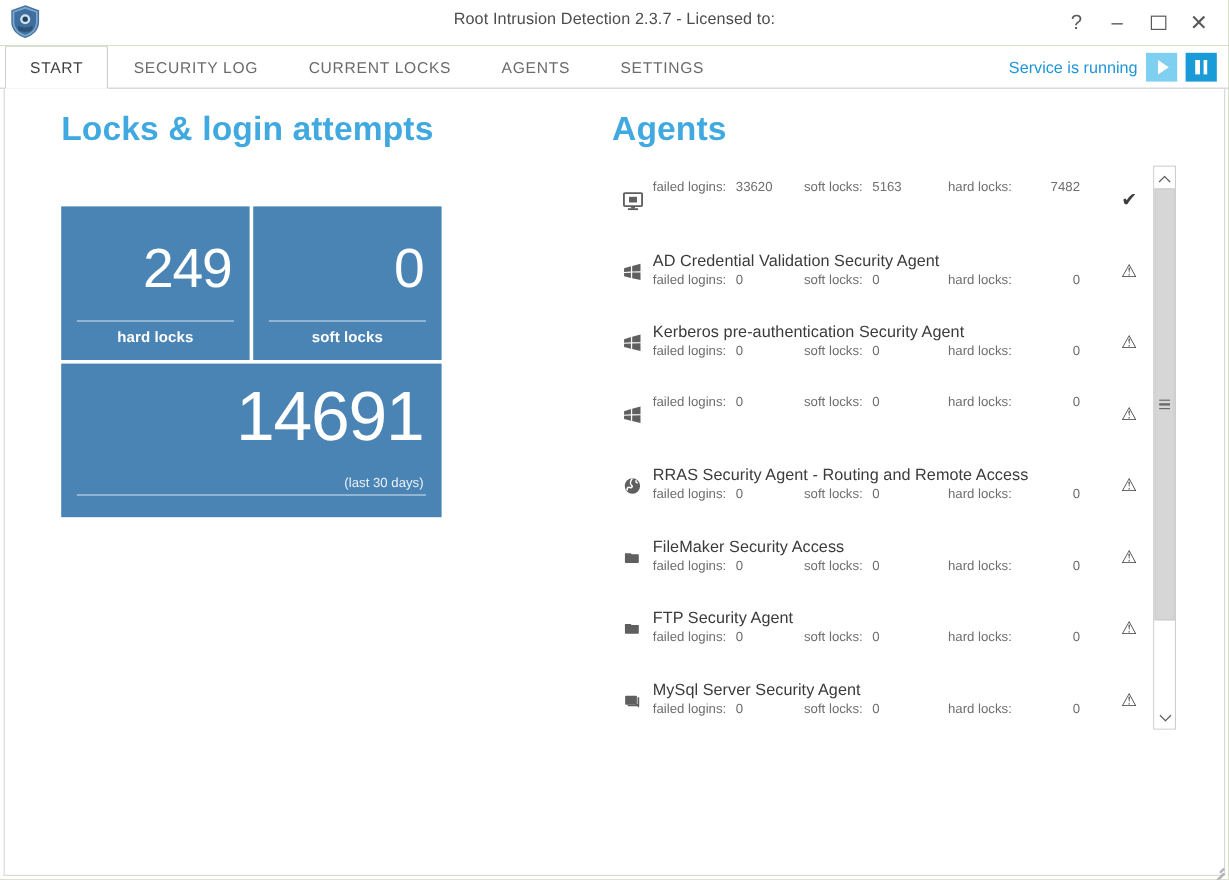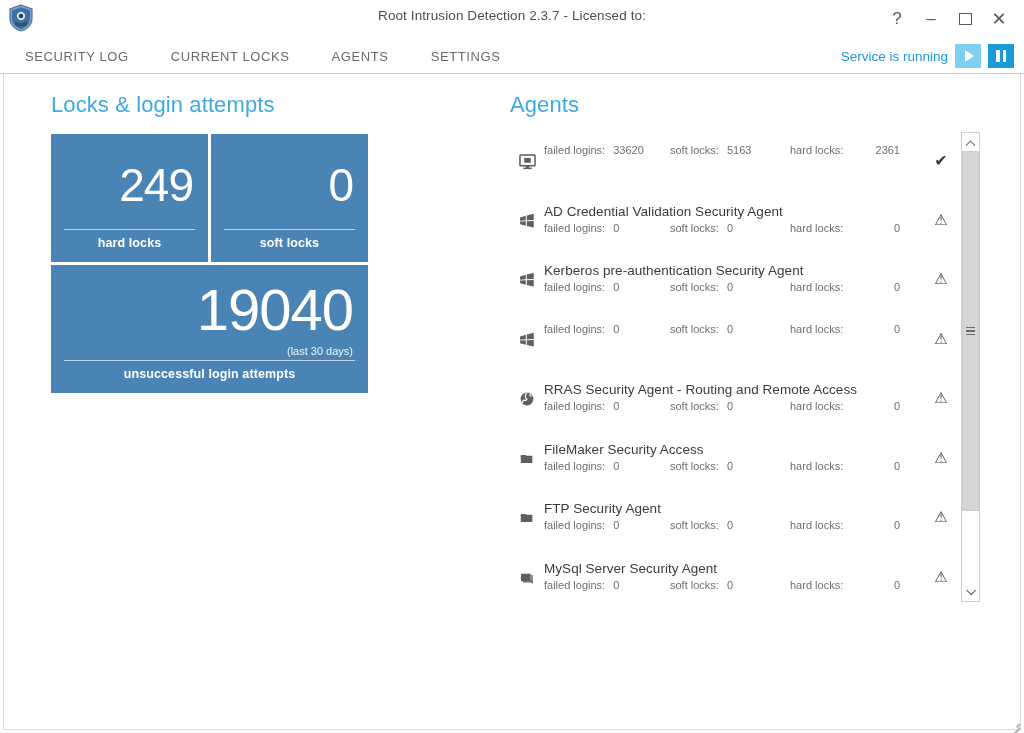--- a/index.html
+++ b/index.html
@@ -113,43 +113,43 @@
 
   
   .body {
     flex: 1 1 auto;
     position: relative;
     display: flex;
     background: #ffffff;
     padding: 0;
   }
   .panel-heading {
-    font-size: 22px;
+    font-size: 28px;
     color: #3fa9e0;
-    font-weight: 400;
+    font-weight: 700;
     letter-spacing: 0.1px;
   }
 
   
   .left-panel {
     position: absolute;
     left: 51px; top: 18px;
     width: 320px;
   }
   .tiles {
     margin-top: 16px;
     width: 317px;
   }
   .tile-row { display: flex; gap: 3px; }
   .tile {
     background: #4a84b5;
     color: #ffffff;
     position: relative;
     padding: 10px 13px 12px 13px;
-    display: flex; flex-direction: column;
+    display: flex; flex-direction: column; margin-top: 32px;
   }
   .tile.half { width: 157px; height: 128px; }
   .tile.full { width: 317px; height: 128px; margin-top: 3px; }
   .tile .num {
     flex: 1 1 auto;
     display: flex; align-items: center; justify-content: flex-end;
     font-size: 46px;
     font-weight: 300;
     line-height: 1;
     letter-spacing: -1px;
@@ -313,20 +313,23 @@
         <span class="sq"></span>
       </div>
       <div class="win-btn close">
         <span>✕</span>
       </div>
     </div>
   </div>
 
   <div class="tabstrip">
     <div class="tabs">
+      <div class="tab active">
+        <span>START</span>
+      </div>
       <div class="tab">
         <span>SECURITY LOG</span>
       </div>
       <div class="tab">
         <span>CURRENT LOCKS</span>
       </div>
       <div class="tab">
         <span>AGENTS</span>
       </div>
       <div class="tab">
@@ -358,24 +361,23 @@
             <div class="rule"></div>
             <div class="cap">hard locks</div>
           </div>
           <div class="tile half">
             <div class="num">0</div>
             <div class="rule"></div>
             <div class="cap">soft locks</div>
           </div>
         </div>
         <div class="tile full">
-          <div class="num">19040</div>
+          <div class="num">14691</div>
           <div class="sub">(last 30 days)</div>
           <div class="rule"></div>
-          <div class="cap">unsuccessful login attempts</div>
         </div>
       </div>
     </div>
 
     <div class="right-panel">
       <div class="panel-heading">Agents</div>
 
       <div class="agents-box">
         <div class="agent-list">
 
@@ -393,21 +395,21 @@
                 <span class="stat s1">
                   <span class="k">failed logins:</span>
                   <span class="v">33620</span>
                 </span>
                 <span class="stat s2">
                   <span class="k">soft locks:</span>
                   <span class="v">5163</span>
                 </span>
                 <span class="stat s3">
                   <span class="k">hard locks:</span>
-                  <span class="v">2361</span>
+                  <span class="v">7482</span>
                 </span>
               </div>
             </div>
             <span class="agent-status" style="font-size:16px;">✔</span>
           </div>
 
           <div class="agent-row">
             <span class="agent-icon">
               <svg viewBox="0 0 18 18" width="16" height="16" fill="#5f5f5f">
                 <path d="M1.2 5.2 L7.6 3.2 L7.6 8.2 L1.2 8.6 Z"></path>

